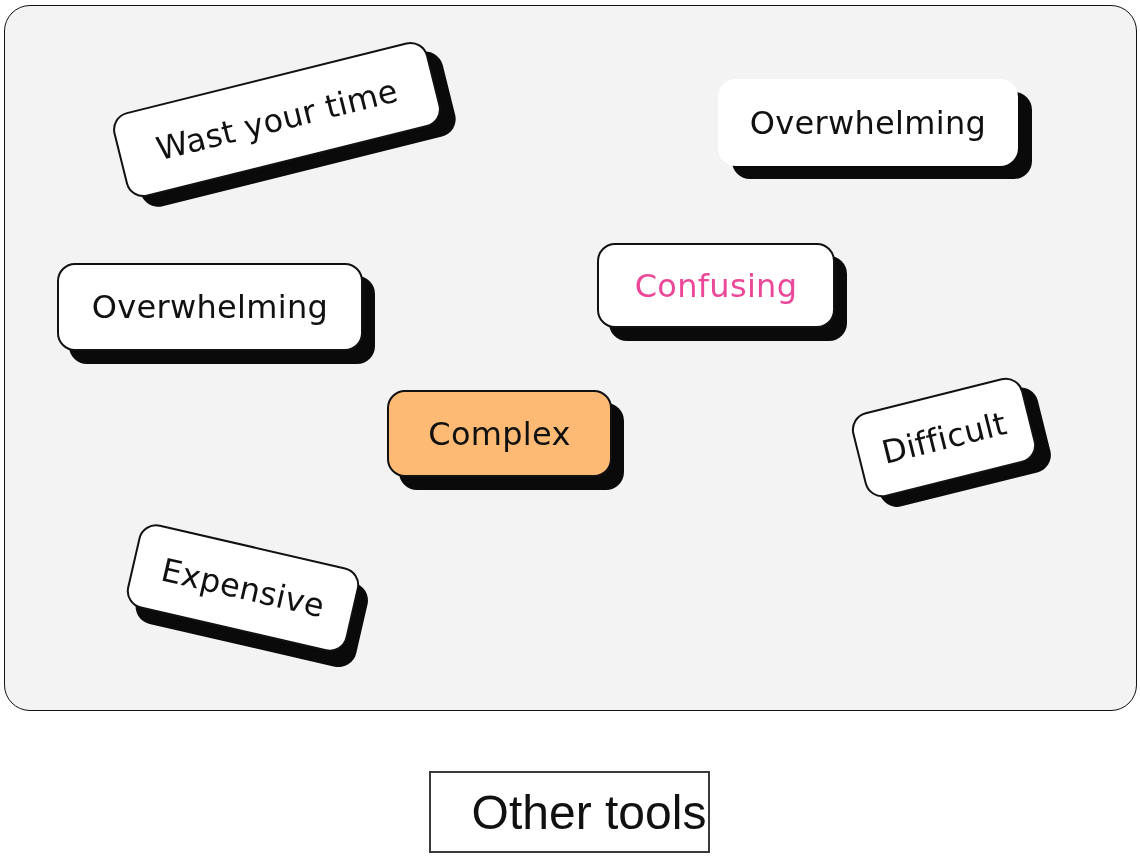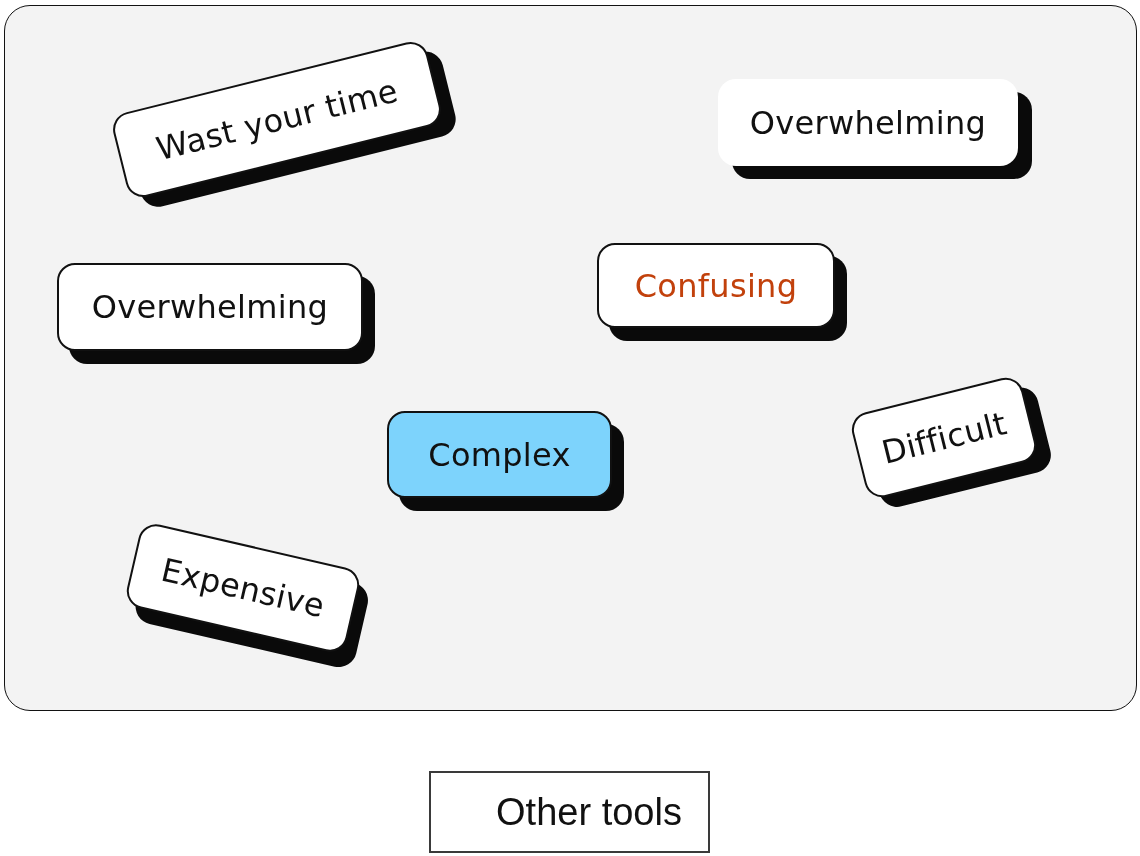--- a/index.html
+++ b/index.html
@@ -51,44 +51,44 @@
     top: 771px;
     width: 281px;
     height: 82px;
     box-sizing: border-box;
     border: 2px solid #3a3a3a;
     background: #ffffff;
     display: flex;
     align-items: center;
     justify-content: center;
     font-family: "Liberation Sans", sans-serif;
-    font-size: 38px;
+    font-size: 48px;
     font-weight: 500;
     color: #111111;
     white-space: nowrap;
     padding-left: 39px;
   }
 </style>
 </head>
 <body style="background: rgb(255, 255, 255);">
 
 <div class="board" id="board" style="background: rgb(243, 243, 243); border-color: rgb(18, 18, 18);">
     <div class="tag" style="left: 110px; top: 70px; width: 324px; height: 87px; transform: rotate(-14deg); background: rgb(255, 255, 255); color: rgb(17, 17, 17); border-color: rgb(17, 17, 17);">
     <span class="tag-label">Wast your time</span>
   </div>
     <div class="tag borderless" style="left: 713px; top: 73px; width: 300px; height: 87px; background: rgb(255, 255, 255); color: rgb(17, 17, 17);">
     <span class="tag-label">Overwhelming</span>
   </div>
     <div class="tag" style="left: 52px; top: 257px; width: 306px; height: 88px; background: rgb(255, 255, 255); color: rgb(17, 17, 17); border-color: rgb(17, 17, 17);">
     <span class="tag-label">Overwhelming</span>
   </div>
-    <div class="tag" style="left: 592px; top: 237px; width: 238px; height: 85px; background: rgb(255, 255, 255); color: #c2410c; border-color: rgb(17, 17, 17);">
+    <div class="tag" style="left: 592px; top: 237px; width: 238px; height: 85px; background: rgb(255, 255, 255); color: #ec4899; border-color: rgb(17, 17, 17);">
     <span class="tag-label">Confusing</span>
   </div>
-    <div class="tag" style="left: 382px; top: 405px; width: 225px; height: 87px; background: #7dd3fc; color: rgb(17, 17, 17); border-color: rgb(17, 17, 17);">
+    <div class="tag" style="left: 382px; top: 384px; width: 225px; height: 87px; background: #fdba74; color: rgb(17, 17, 17); border-color: rgb(17, 17, 17);">
     <span class="tag-label">Complex</span>
   </div>
     <div class="tag" style="left: 851px; top: 388px; width: 176px; height: 87px; transform: rotate(-14deg); background: rgb(255, 255, 255); color: rgb(17, 17, 17); border-color: rgb(17, 17, 17);">
     <span class="tag-label">Difficult</span>
   </div>
     <div class="tag" style="left: 125px; top: 539px; width: 226px; height: 86px; transform: rotate(13deg); background: rgb(255, 255, 255); color: rgb(17, 17, 17); border-color: rgb(17, 17, 17);">
     <span class="tag-label">Expensive</span>
   </div>
   </div>
 

